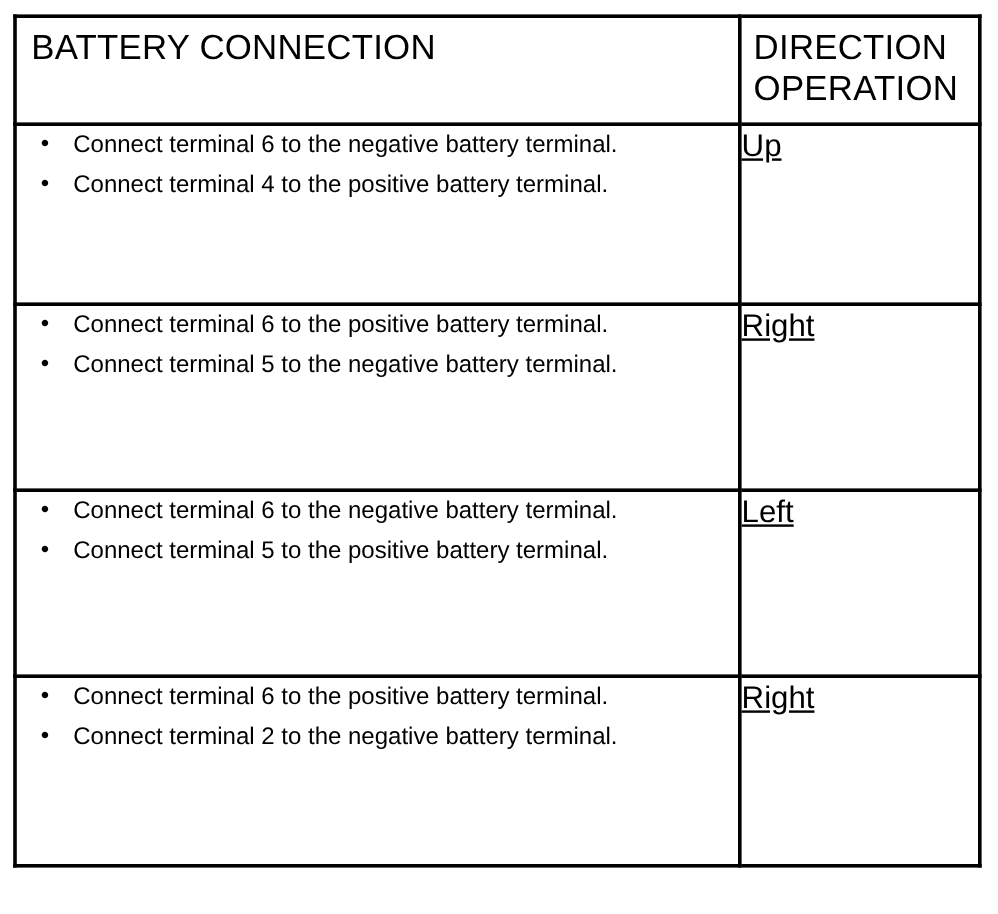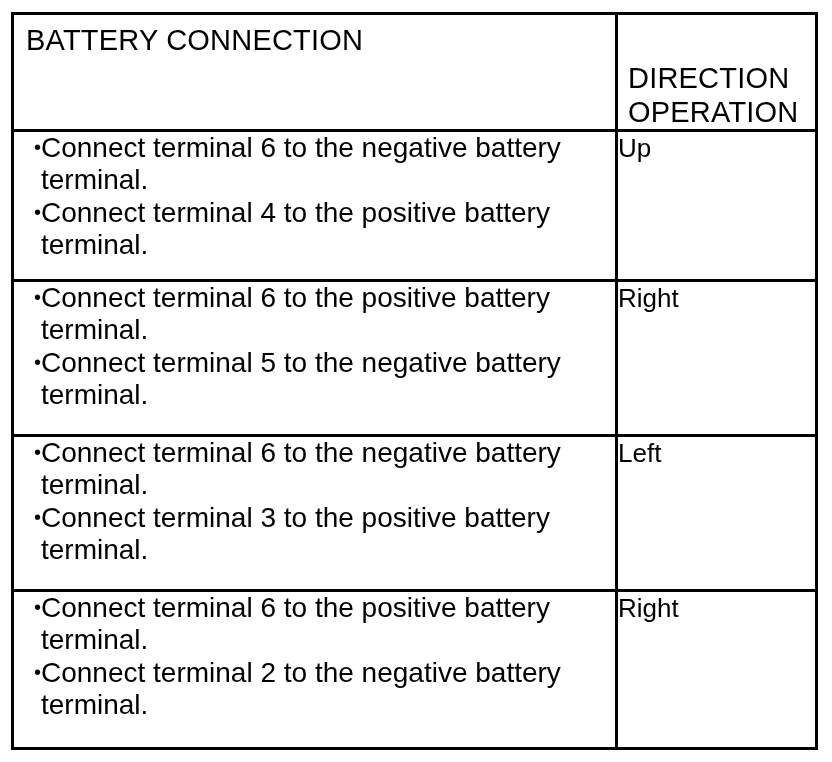--- a/index.html
+++ b/index.html
@@ -50,55 +50,55 @@
   }
   .header-text {
     font-size: 29px;
     line-height: 34px;
     letter-spacing: 0.2px;
     padding: 8px 0 0 12px;
     white-space: pre-line;
   }
   .header-text.direction {
     padding-left: 10px;
-    margin-top: 38px;
   }
 
   
   .connection-cell {
     padding: 6px 6px 8px 6px;
   }
   .direction-cell {
     padding: 9px 0 0 10px;
   }
 
   .bullet-list {
     list-style: none;
     margin: 0;
     padding: 0;
   }
   .bullet-list li {
     position: relative;
-    padding-left: 27px;
-    font-size: 28px;
+    padding-left: 47px;
+    font-size: 20px;
     line-height: 32px;
     margin: 0 0 1px 0;
   }
   .bullet-list li::before {
     content: "\2022";
     position: absolute;
     left: 20px;
     top: -1px;
     font-size: 20px;
     line-height: 32px;
   }
 
   .direction-text {
     font-size: 26px;
     line-height: 32px;
+    text-decoration: underline;
   }
 
   
   .row-1 .connection-cell,
   .row-1 .direction-cell { height: 147px; }
   .row-2 .connection-cell,
   .row-2 .direction-cell { height: 152px; }
   .row-3 .connection-cell,
   .row-3 .direction-cell { height: 152px; }
   .row-4 .connection-cell,
@@ -147,21 +147,21 @@
         </td>
         <td class="direction-cell">
           <div class="direction-text">Right</div>
         </td>
       </tr>
 
       <tr class="row-3">
         <td class="connection-cell">
           <ul class="bullet-list">
             <li>Connect terminal 6 to the negative battery terminal.</li>
-            <li>Connect terminal 3 to the positive battery terminal.</li>
+            <li>Connect terminal 5 to the positive battery terminal.</li>
           </ul>
         </td>
         <td class="direction-cell">
           <div class="direction-text">Left</div>
         </td>
       </tr>
 
       <tr class="row-4">
         <td class="connection-cell">
           <ul class="bullet-list">

